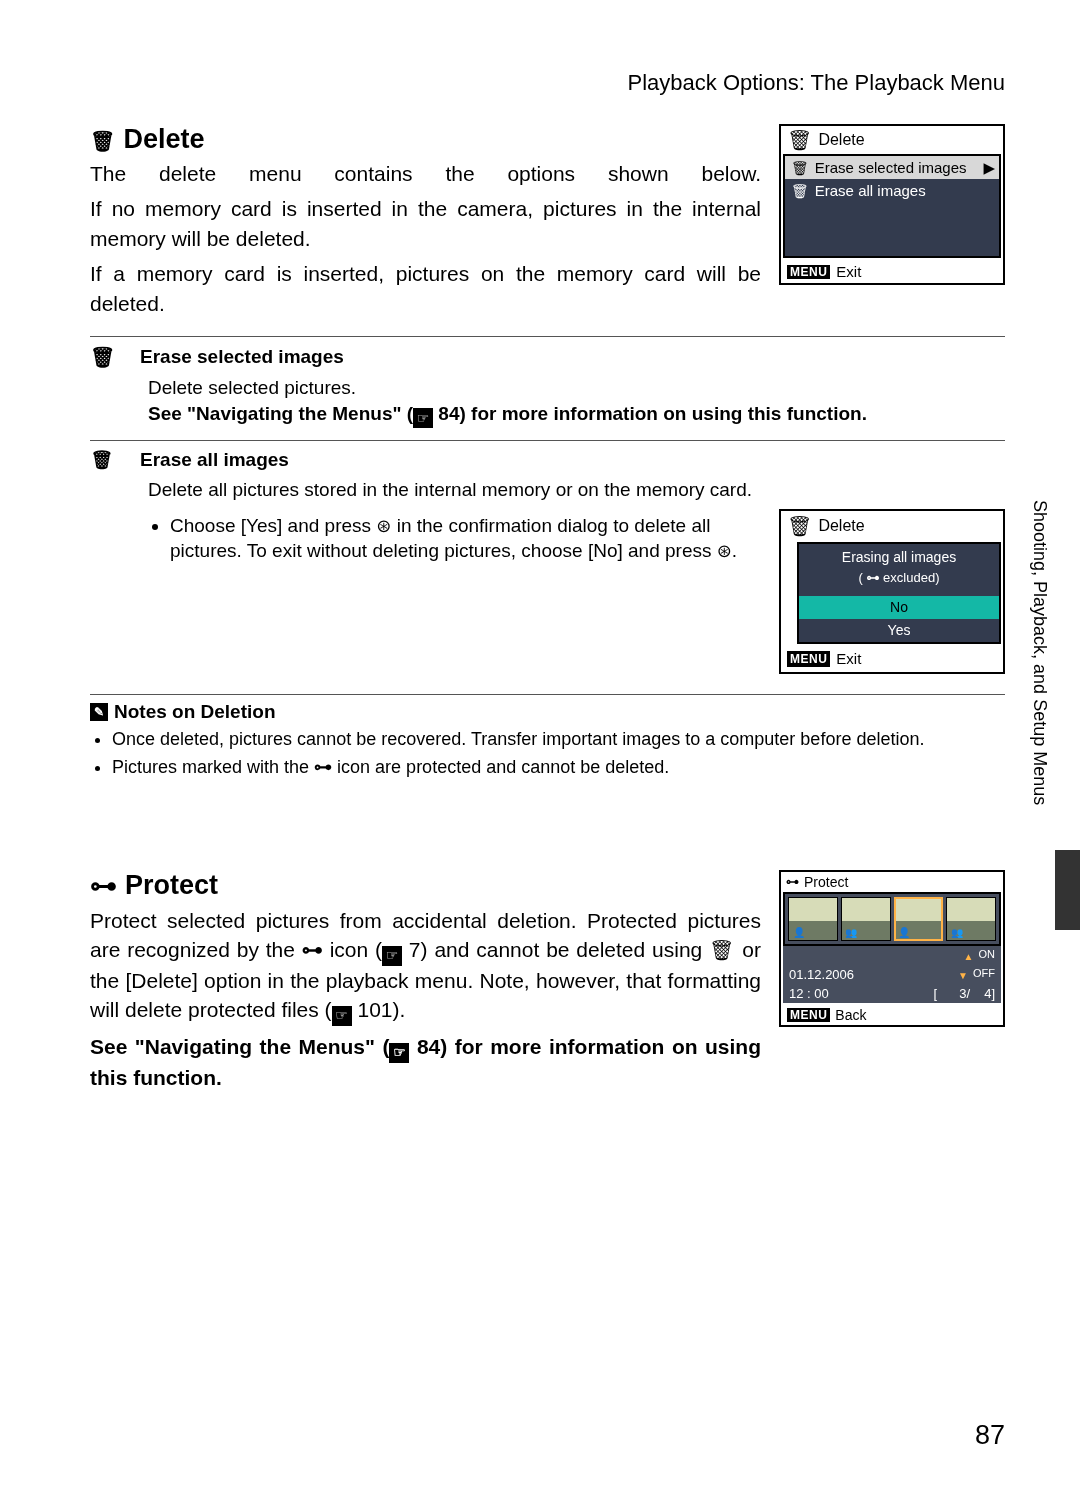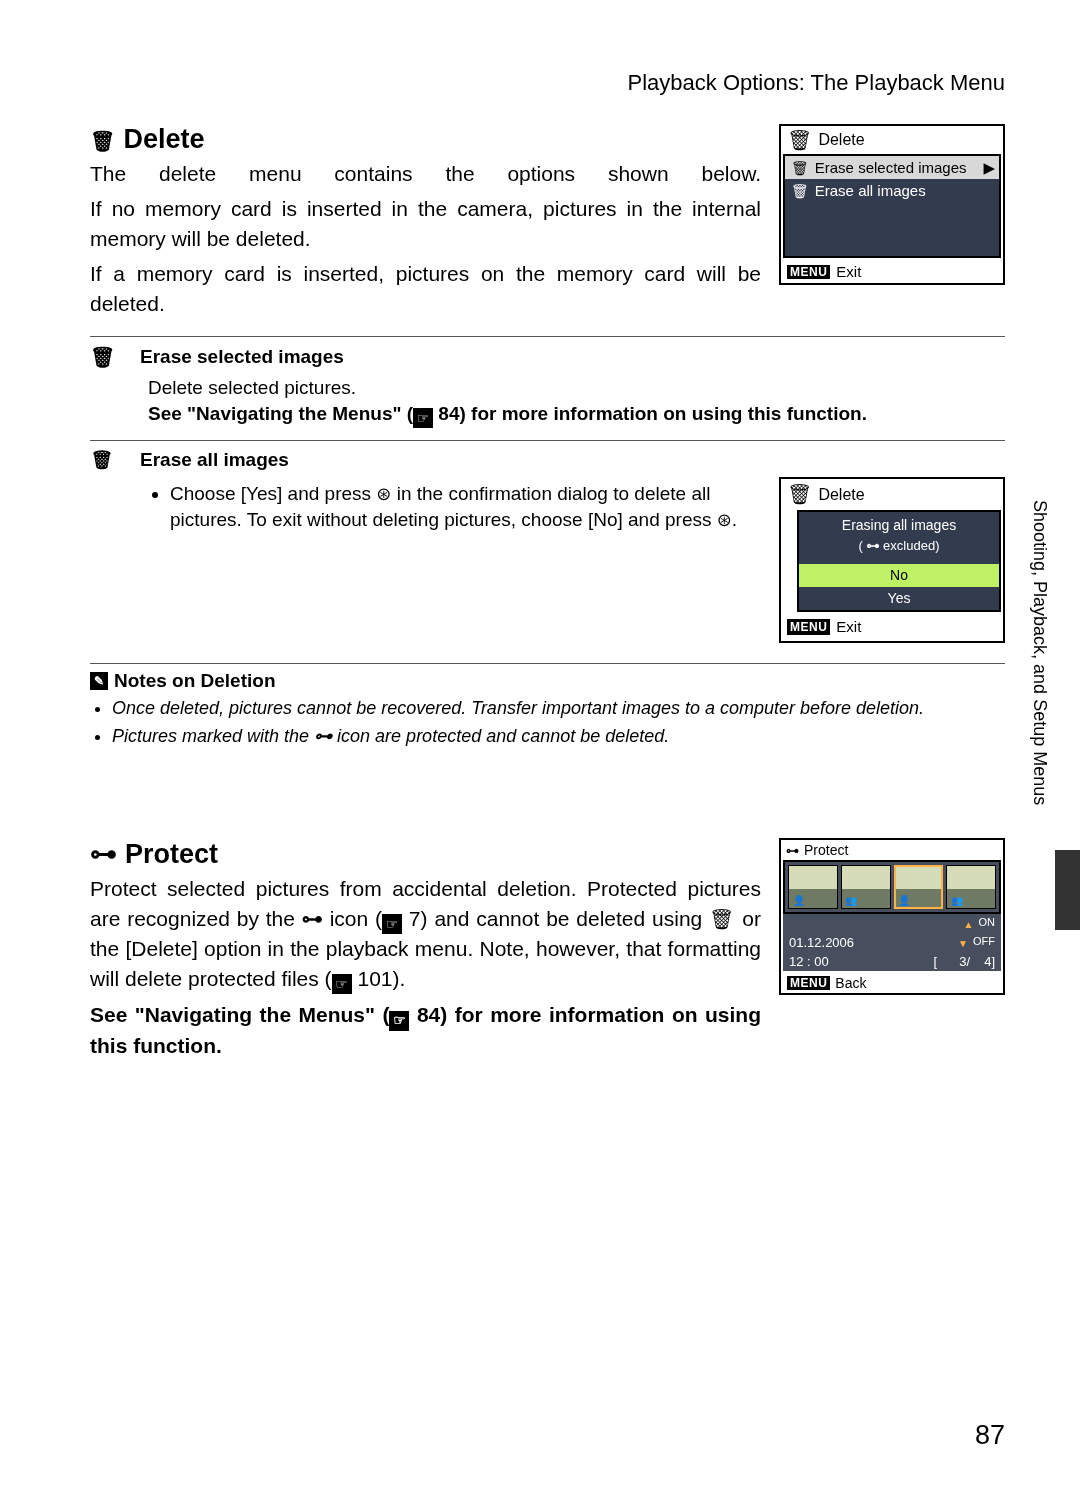--- a/index.html
+++ b/index.html
@@ -127,21 +127,21 @@
     margin-top: 20px;
     border-top: 1px solid #555;
     padding-top: 6px;
   }
   .notes-body ul {
     margin: 4px 0 0 0;
     padding-left: 22px;
     font-size: 18px;
     line-height: 1.35;
   }
-  .notes-body li { margin-bottom: 4px; text-align: justify; font-style: italic;}
+  .notes-body li { margin-bottom: 4px; text-align: justify;}
   .side-tab {
     position: absolute;
     right: 30px;
     top: 500px;
     writing-mode: vertical-rl;
     font-size: 18px;
   }
   .side-stub {
     position: absolute;
     right: 0;
@@ -201,21 +201,21 @@
   
   .screen-body2 {
     border: 2px solid #000;
     background: #333b4e;
     color: #fff;
     margin: 0 2px 2px 16px;
   }
   .sb2-msg { text-align:center; padding:4px 2px 2px 2px; font-size:14px;}
   .sb2-sub { text-align:center; font-size:13px; padding-bottom:10px;}
   .sb2-btn { text-align:center; padding:2px; font-size:14px;}
-  .sb2-btn.sel { background:#bef264; color:#000;}
+  .sb2-btn.sel { background:#14b8a6; color:#000;}
   
   .bold { font-weight:bold;}
 </style>
 </head>
 <body>
 
 <div class="page">
 
   <div class="breadcrumb">Playback Options: The Playback Menu</div>
 
@@ -267,20 +267,21 @@
       </div>
     </div>
   </div>
 
   <div class="option-block">
     <div class="option-head">
       <span class="oicon icon-trash-striped" style="font-size:18px;"></span>
       <span>Erase all images</span>
     </div>
     <div class="option-body">
+      <div>Delete all pictures stored in the internal memory or on the memory card.</div>
       <div class="flex-sub">
         <ul style="flex:1;">
           <li>
             <span>Choose [Yes] and press </span><span class="inline-icon icon-ok-circle"></span><span> in the confirmation dialog to delete all pictures. To exit without deleting pictures, choose [No] and press </span><span class="inline-icon icon-ok-circle"></span><span>.</span>
           </li>
         </ul>
         <div class="screen" style="width:222px;">
           <div class="screen-title">
             <span class="icon-trash" style="font-size:14px;"></span>
             <span>Delete</span>

